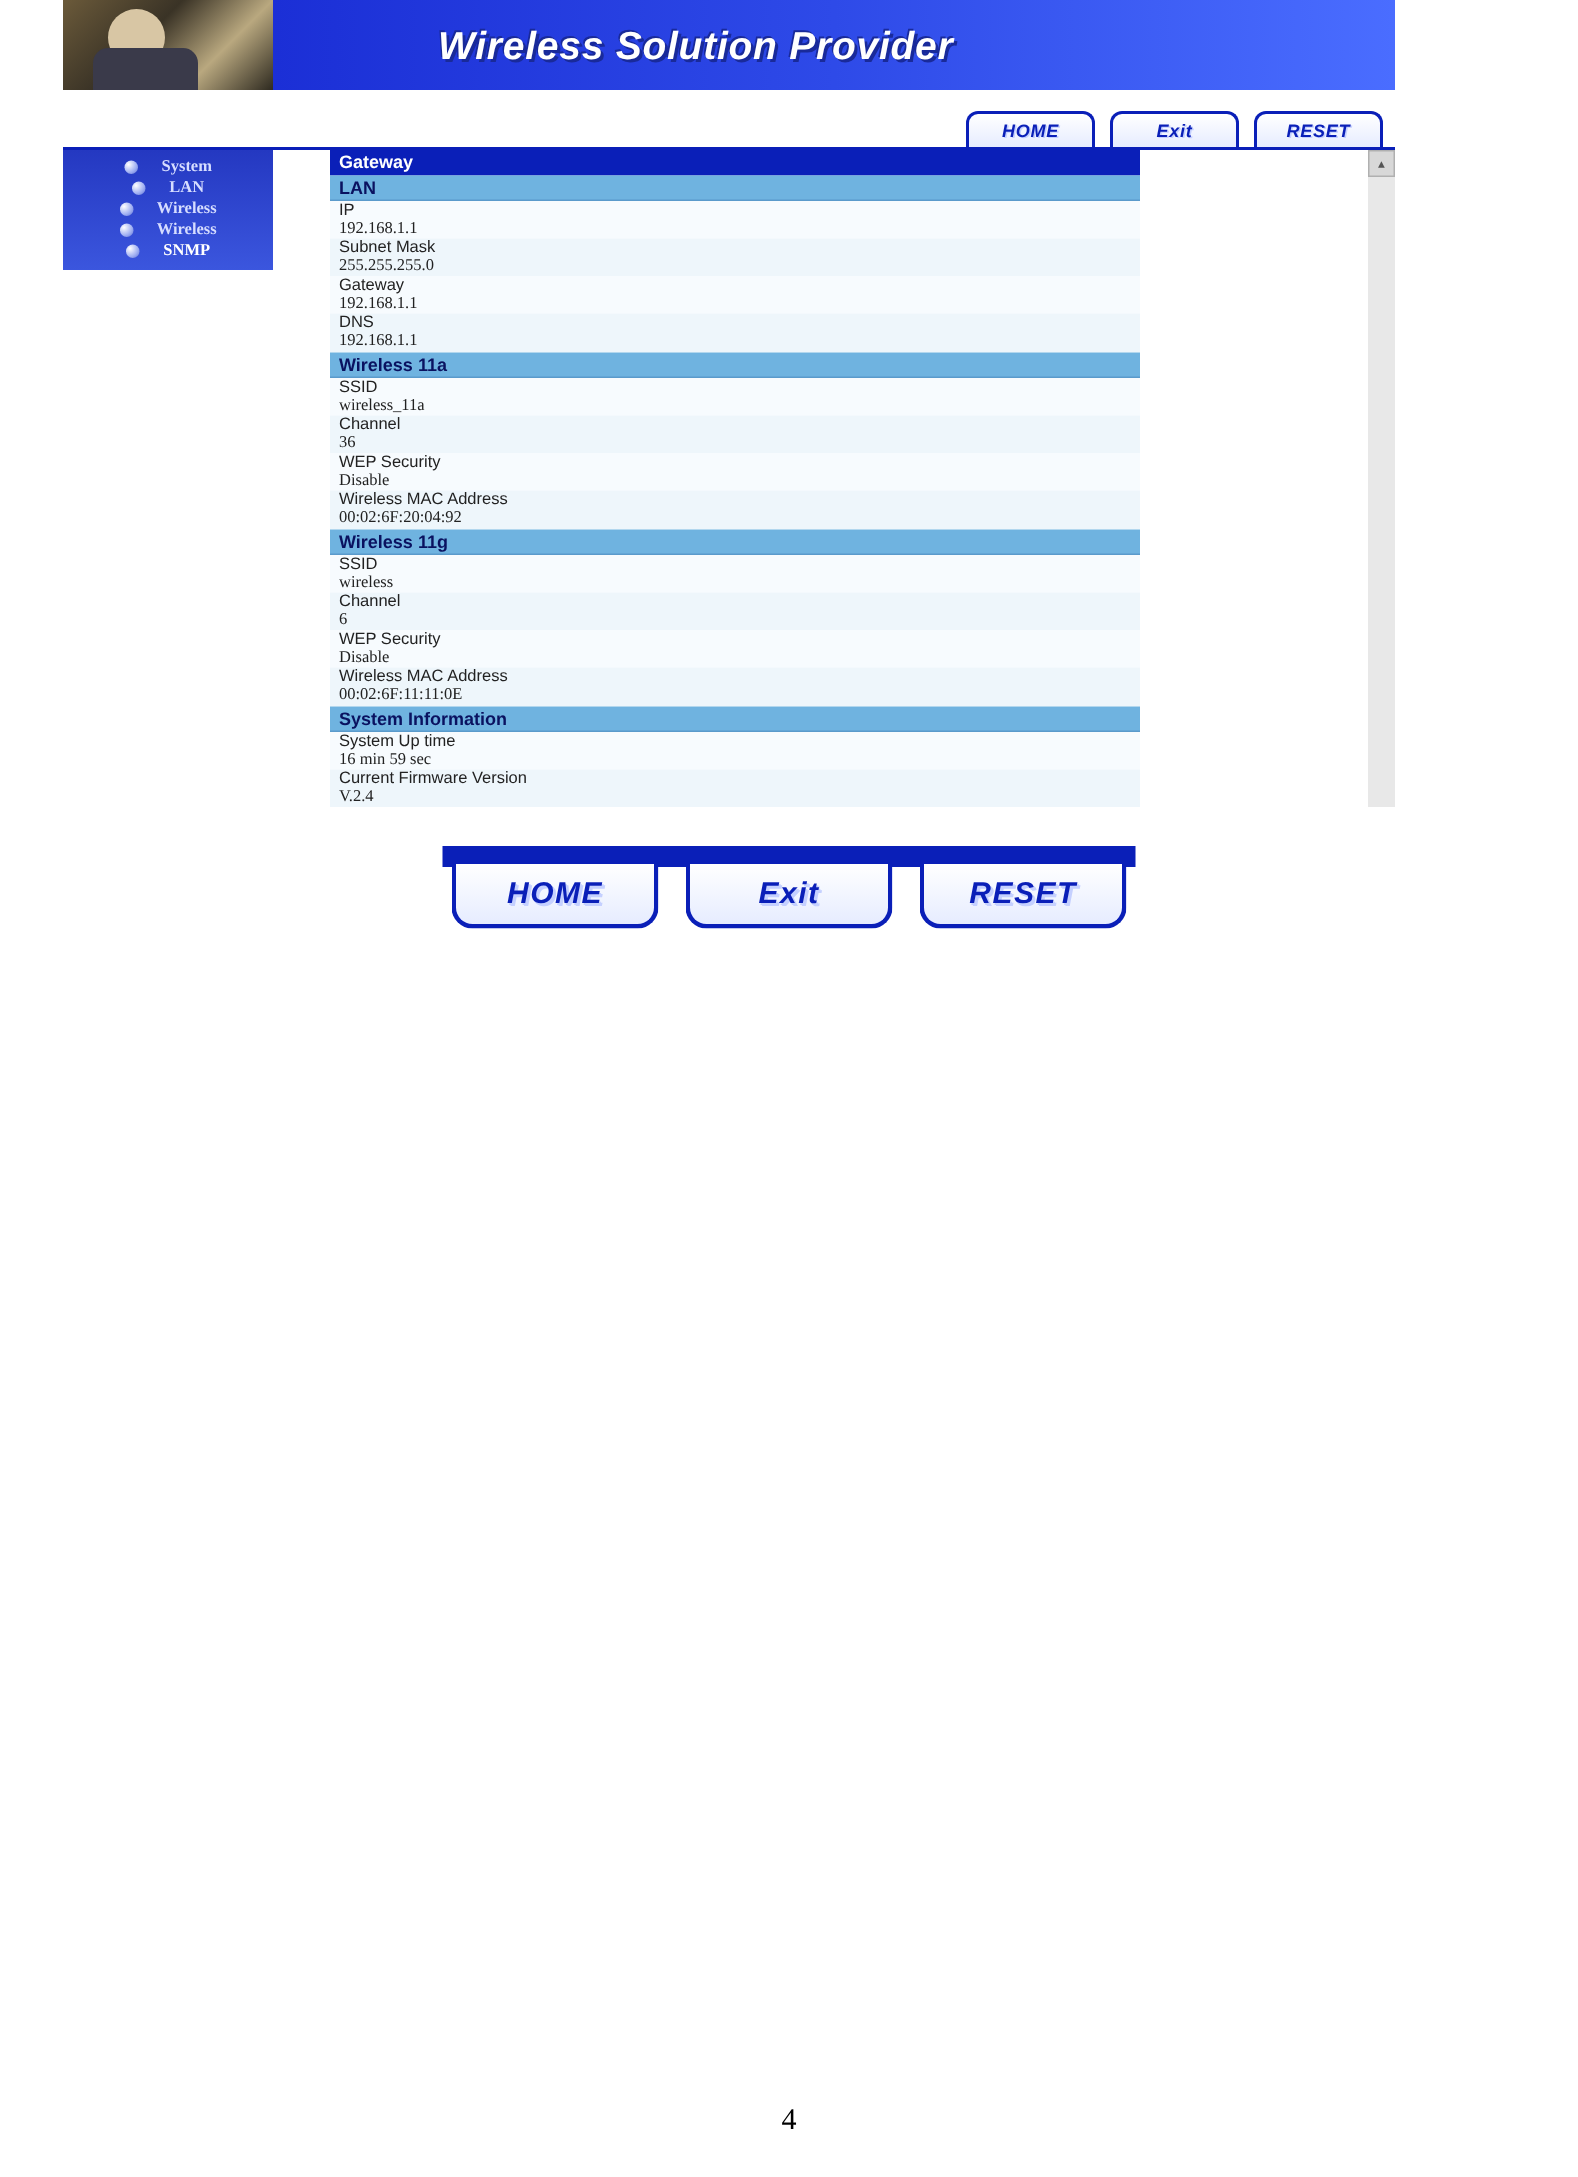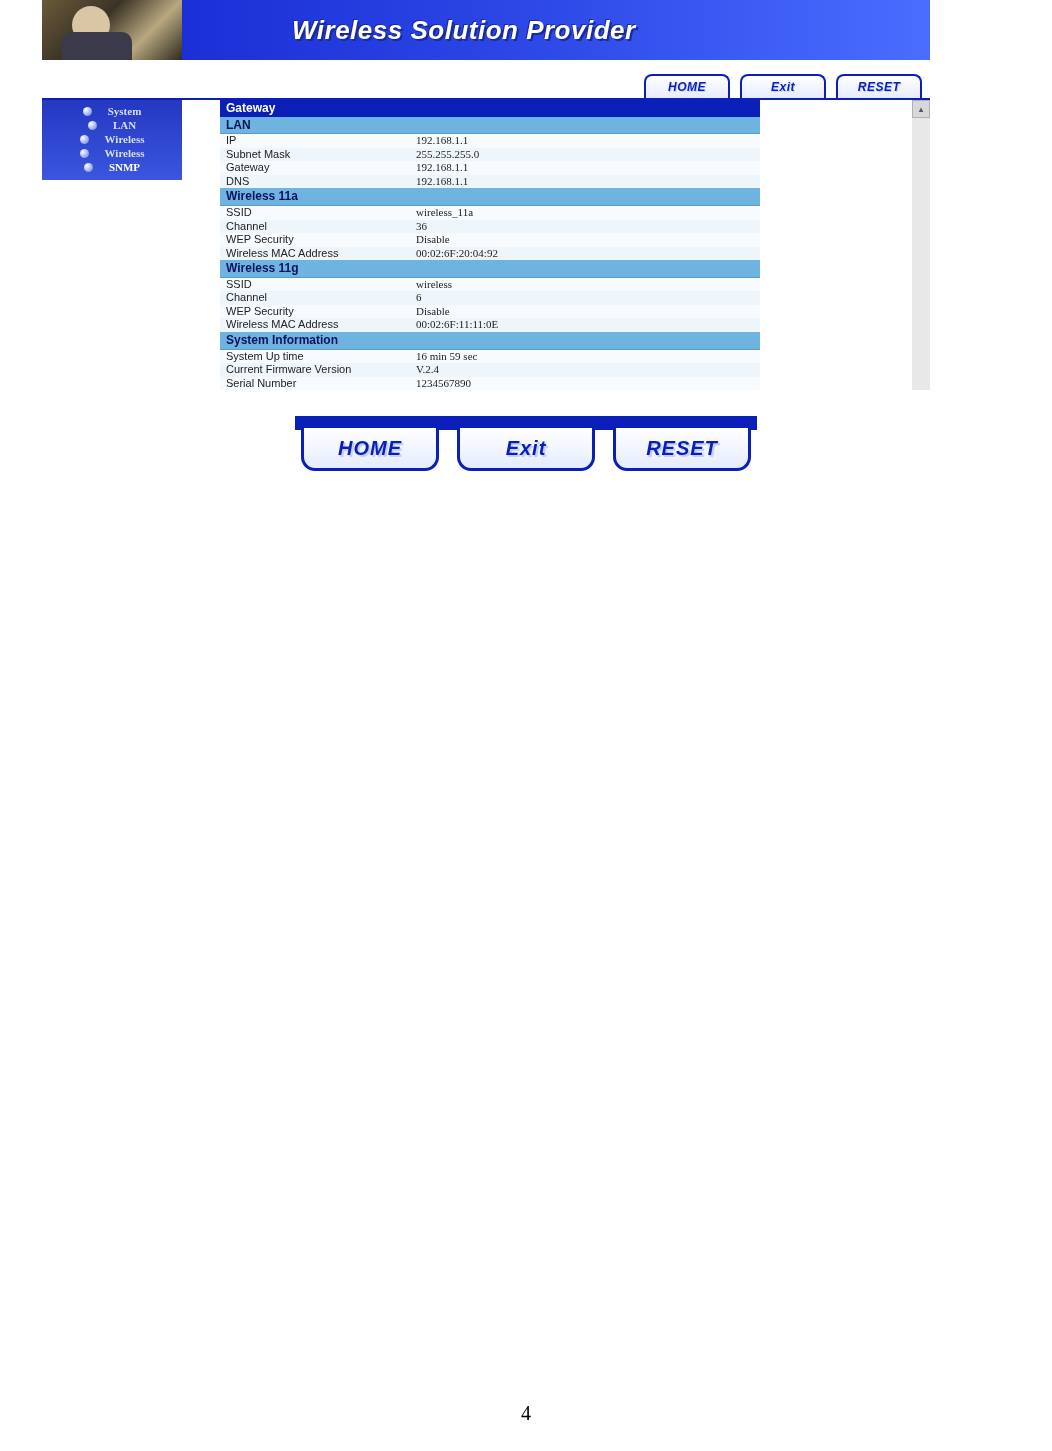--- a/index.html
+++ b/index.html
@@ -152,20 +152,21 @@
     padding: 2px 6px;
     font-size: 12px;
     border-bottom: 1px solid #5a9acb;
     display:flex;
   }
   .hdr-section .seclabel { width: 190px; }
   .row {
     display: flex;
     padding: 1px 6px;
     background: #f2f8fc;
+    flex-direction: column;
   }
   .row:nth-child(odd){}
   .row .k { width: 190px; color:#222; }
   .row .v { flex:1; color:#222;font-family:Liberation Serif, serif; }
   
   .group .row { background:#f7fbfe; }
   .group .row.alt { background:#eef6fb;justify-content:flex-end; }
   .scrollbox {
     width: 18px;
     background: #e8e8e8;
@@ -352,24 +353,20 @@
         </div>
         <div class="group">
           <div class="row">
                 <span class="k">System Up time</span>
                 <span class="v">16 min 59 sec</span>
               </div>
           <div class="row alt">
                 <span class="k">Current Firmware Version</span>
                 <span class="v">V.2.4</span>
               </div>
-          <div class="row">
-                <span class="k">Serial Number</span>
-                <span class="v">1234567890</span>
-              </div>
         </div>
       </div>
 
       <div style="flex:1"></div>
 
       <div class="scrollbox">
         <div class="scroll-arrow">▴</div>
         <div class="scroll-track"></div>
       </div>
     </div>

